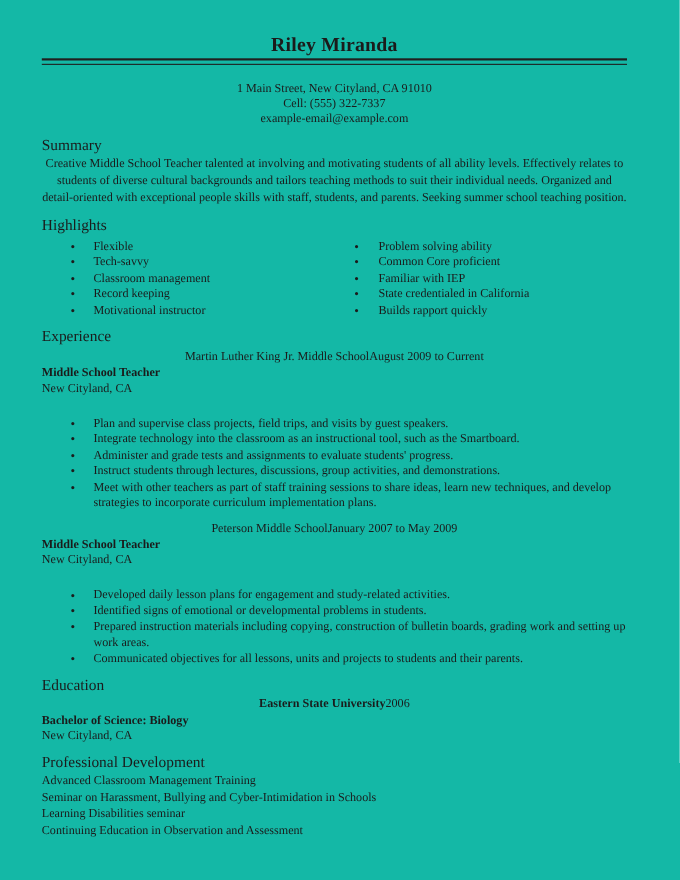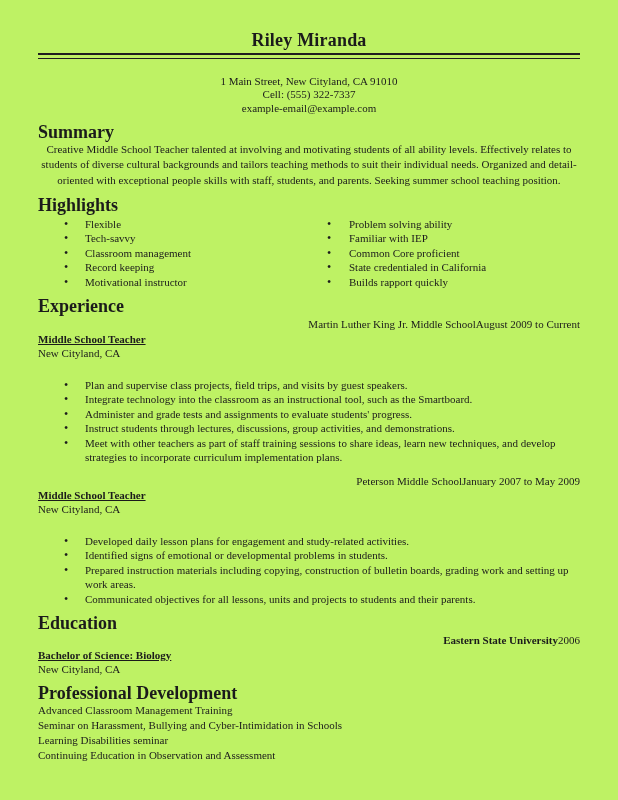--- a/index.html
+++ b/index.html
@@ -4,25 +4,25 @@
 <style>
   html, body {
     margin: 0;
     padding: 0;
     background: #ffffff;
   }
   .page {
     width: 618px;
     height: 800px;
     box-sizing: border-box;
-    background: #bef264;
+    background: #14b8a6;
     color: #1b1b1b;
     font-family: "Liberation Serif", "DejaVu Serif", serif;
     font-size: 11px;
-    padding: 30px 38px 0 38px;
+    padding: 30px 48px 0 38px;
     overflow: hidden;
   }
 
   
   .name {
     font-size: 18px;
     font-weight: bold;
     text-align: center;
     margin: 0;
     line-height: 21px;
@@ -35,22 +35,22 @@
     border-bottom: 1.3px solid #1f1f1f;
   }
   .contact {
     text-align: center;
     margin-top: 16px;
     line-height: 13.4px;
   }
 
   
   .section-heading {
-    font-size: 18px;
-    font-weight: bold;
+    font-size: 14px;
+    font-weight: normal;
     margin: 10px 0 2px 0;
     line-height: 15px;
   }
 
   .summary-text {
     margin: 0;
     line-height: 15.2px;
     text-align: center;
   }
 
@@ -85,27 +85,26 @@
   .two-col .col.right ul.bullets li::before {
     left: 18px;
   }
 
   
   .job {
     margin-top: 9px;
   }
   .job-header-row, .edu-header-row {
     display: flex;
-    justify-content: flex-end;
+    justify-content: center;
     line-height: 14.4px;
   }
   .job-title, .edu-degree {
     font-weight: bold;
     line-height: 14.4px;
-    text-decoration: underline;
   }
   .job-location, .edu-location {
     line-height: 14.4px;
   }
   .job ul.bullets {
     margin-top: 17px;
   }
   .bold { font-weight: bold; }
 
   
@@ -141,22 +140,22 @@
           <li>Flexible</li>
           <li>Tech-savvy</li>
           <li>Classroom management</li>
           <li>Record keeping</li>
           <li>Motivational instructor</li>
         </ul>
       </div>
       <div class="col right">
         <ul class="bullets">
           <li>Problem solving ability</li>
+          <li>Common Core proficient</li>
           <li>Familiar with IEP</li>
-          <li>Common Core proficient</li>
           <li>State credentialed in California</li>
           <li>Builds rapport quickly</li>
         </ul>
       </div>
     </div>
   </section>
 
   <section>
     <h2 class="section-heading">Experience</h2>
 

